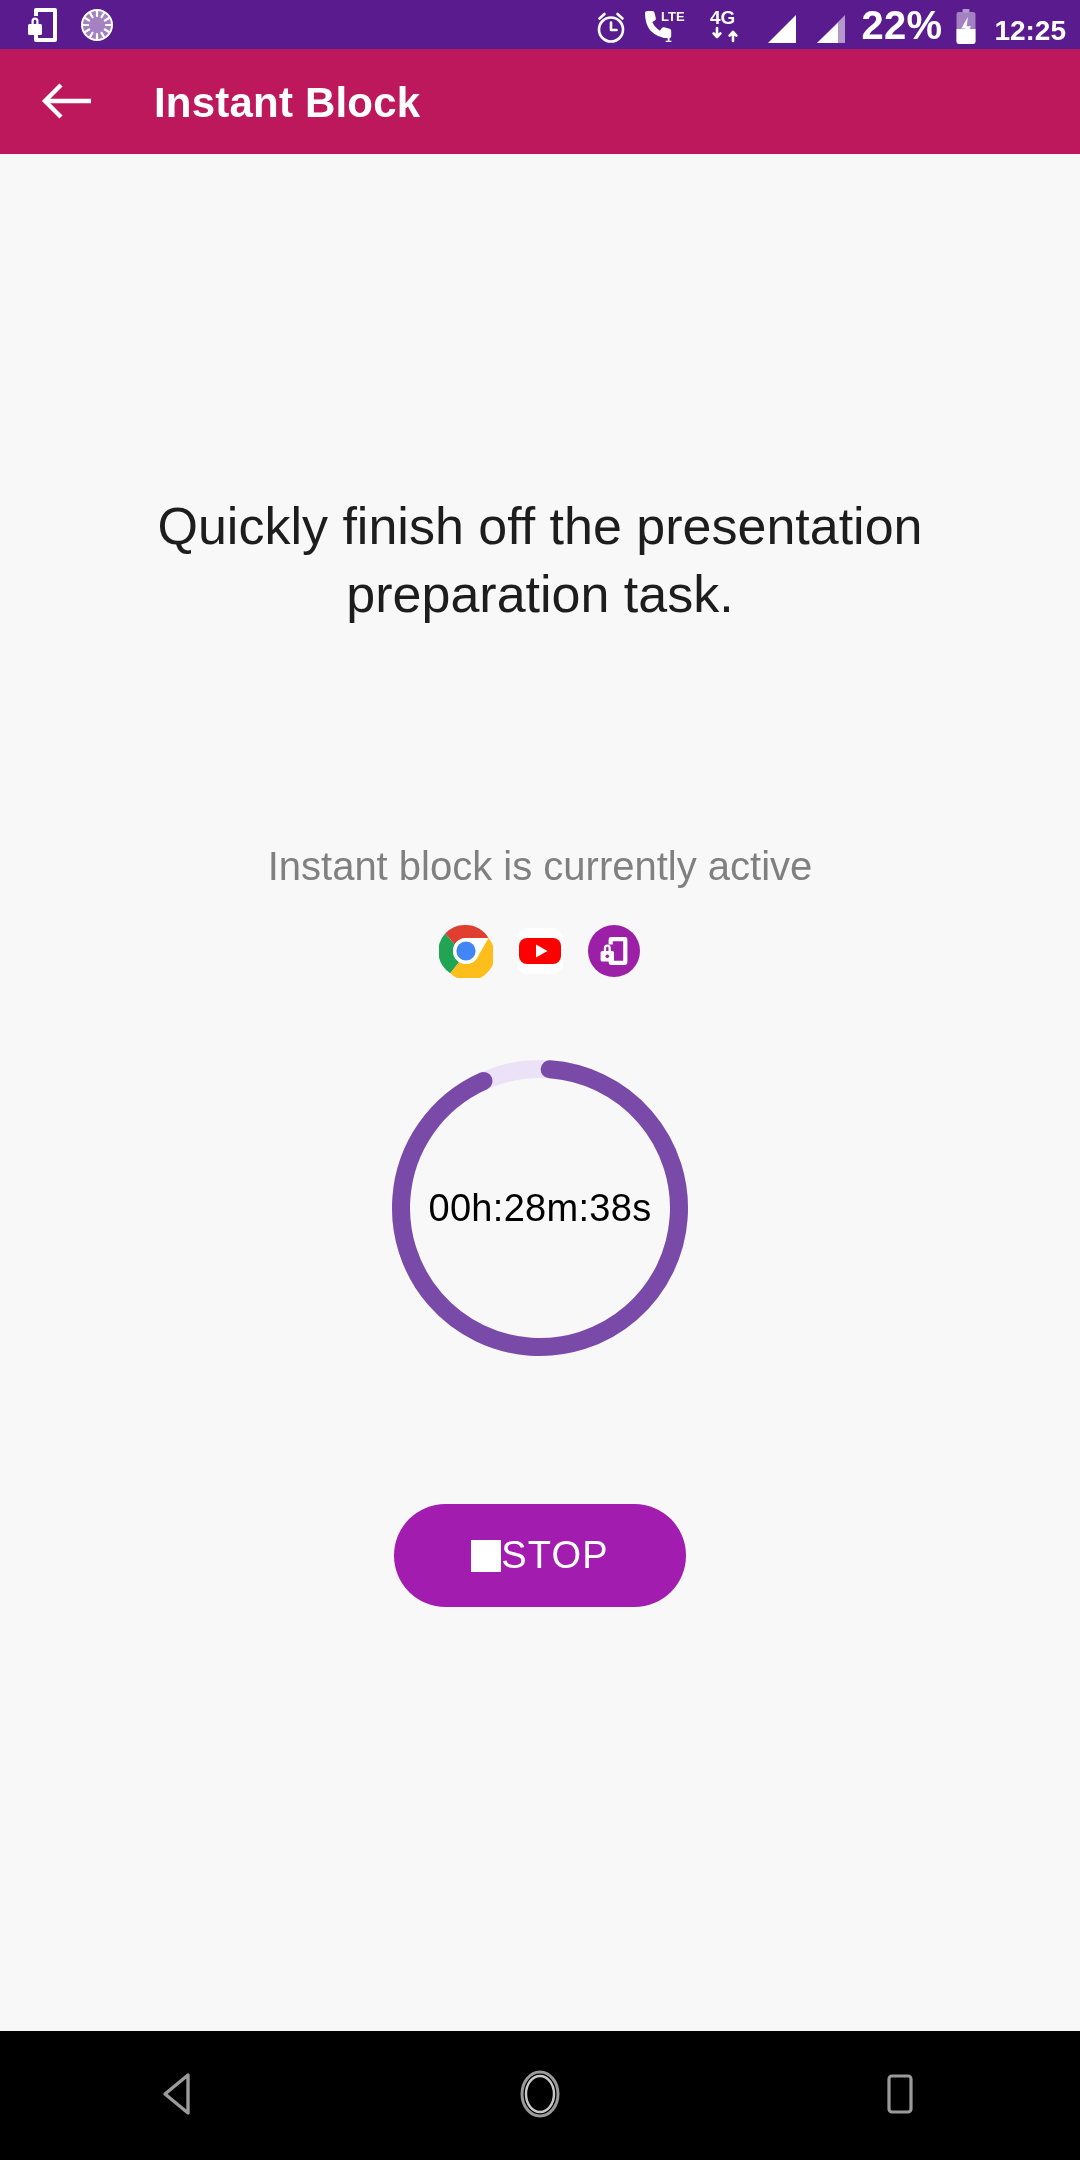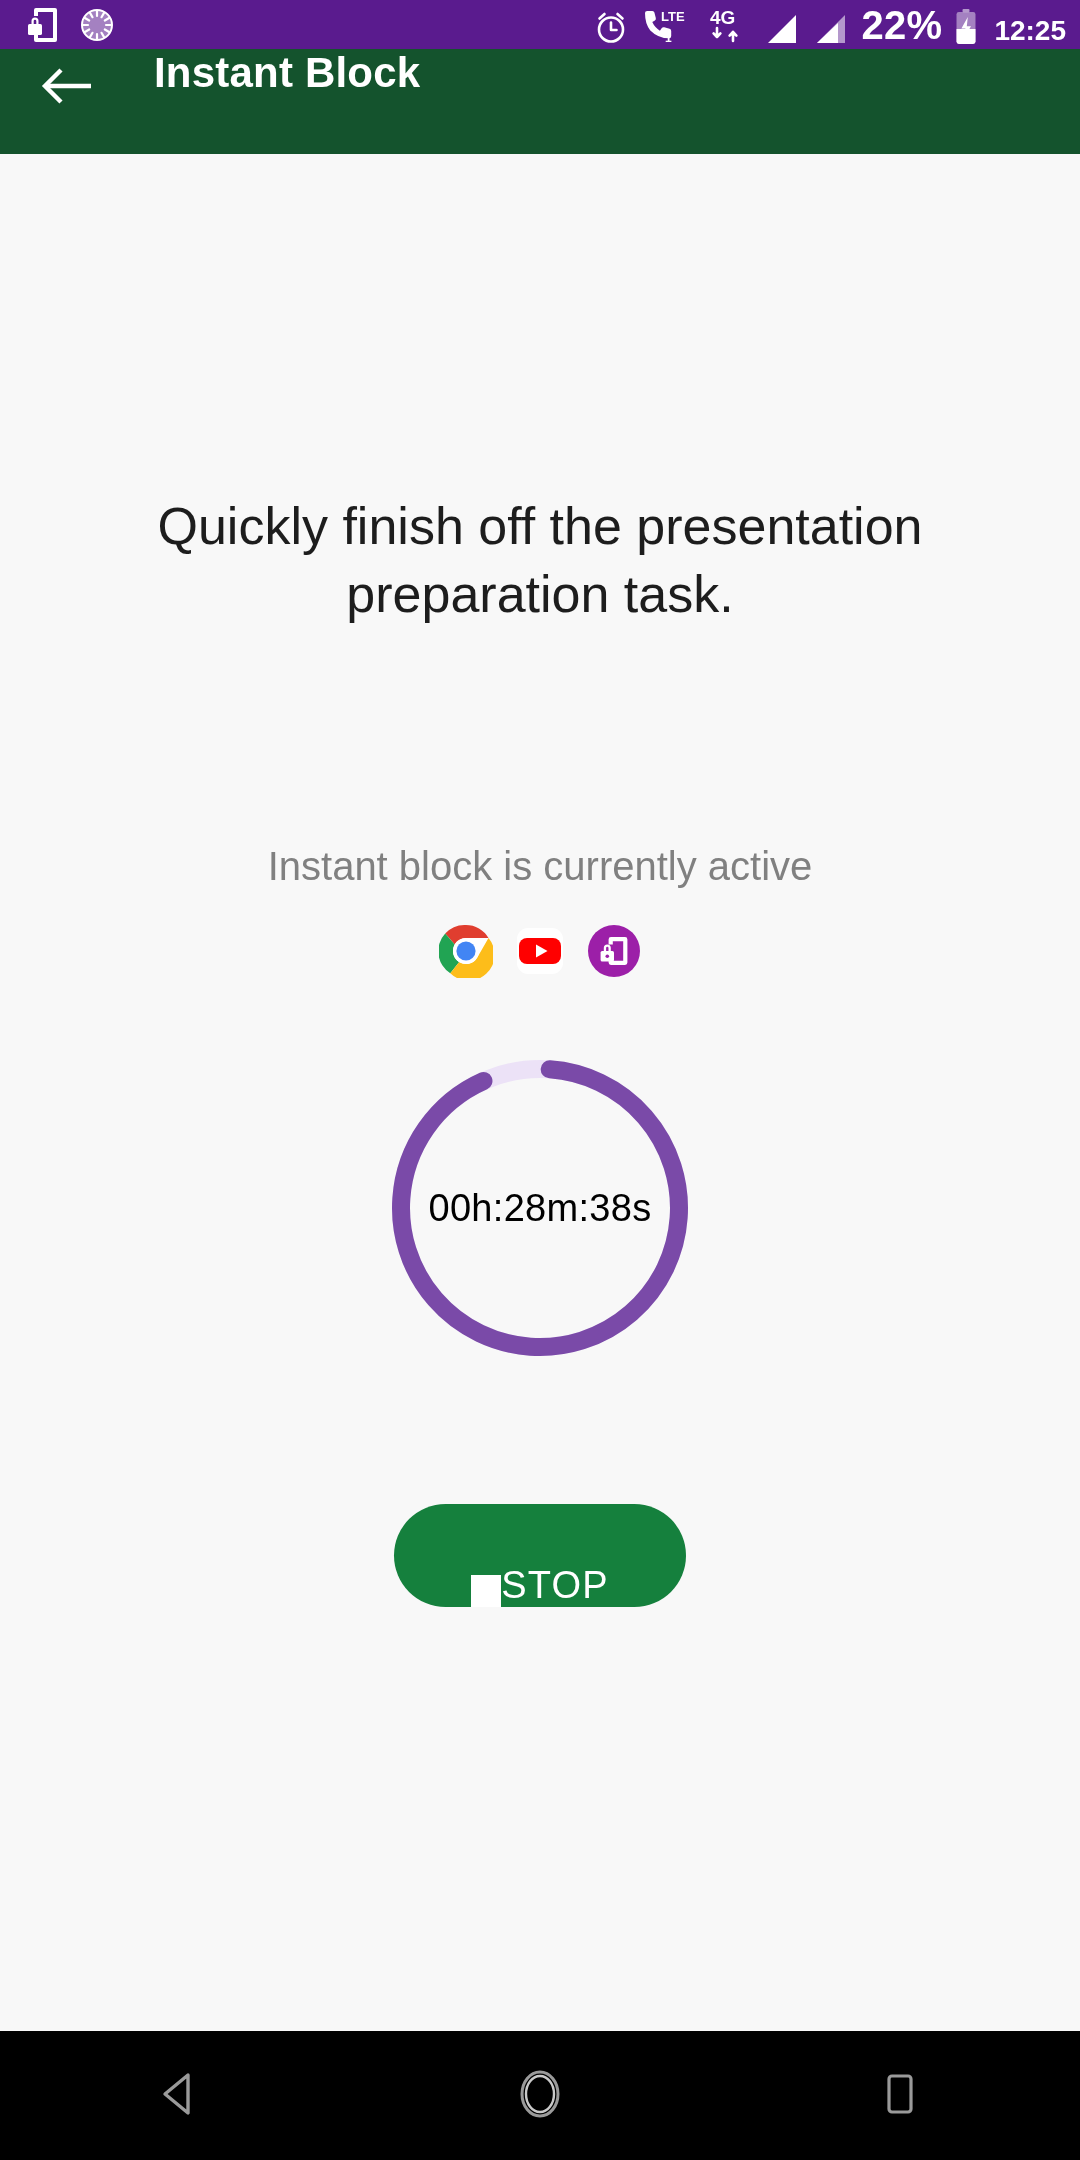--- a/index.html
+++ b/index.html
@@ -22,21 +22,21 @@
   .sb-icon { display:flex; align-items:center; justify-content:center; }
   .sb-text {
     color:#ffffff; font-size:40px; font-weight:700;
     letter-spacing:0.3px; line-height:1;
   }
   .sb-time { color:#ffffff; font-size:28px; font-weight:700; line-height:1; margin-left:4px; }
 
   
   .app-bar {
     position:absolute; top:49px; left:0; width:1080px; height:107px;
-    background:#14532d; display:flex; 
+    background:#be185d; display:flex; align-items:center;
   }
   .back-btn {
     width:78px; height:78px; margin-left:28px;
     display:flex; align-items:center; justify-content:center;
     cursor:pointer;
   }
   .app-title {
     color:#ffffff; font-size:42px; font-weight:700;
     margin-left:48px; letter-spacing:0.2px;
   }
@@ -78,22 +78,22 @@
     position:absolute; top:0; left:0; width:306px; height:306px;
     display:flex; align-items:center; justify-content:center;
     color:#000000; font-size:38px; font-weight:400; letter-spacing:0.3px;
   }
 
   
   .stop-btn {
     position:absolute; top:1350px; left:50%;
     transform:translateX(-50%);
     width:292px; height:103px;
-    background:#15803d; border-radius:52px; border:none;
-    display:flex; align-items:flex-end; justify-content:center;
+    background:#a21caf; border-radius:52px; border:none;
+    display:flex; align-items:center; justify-content:center;
     cursor:pointer;
   }
   .stop-square { width:30px; height:32px; background:#ffffff; display:block; }
   .stop-label {
     color:#ffffff; font-size:38px; font-weight:400; letter-spacing:1.2px;
   }
 
   
   .nav-bar {
     position:absolute; bottom:0; left:0; width:1080px; height:129px;

